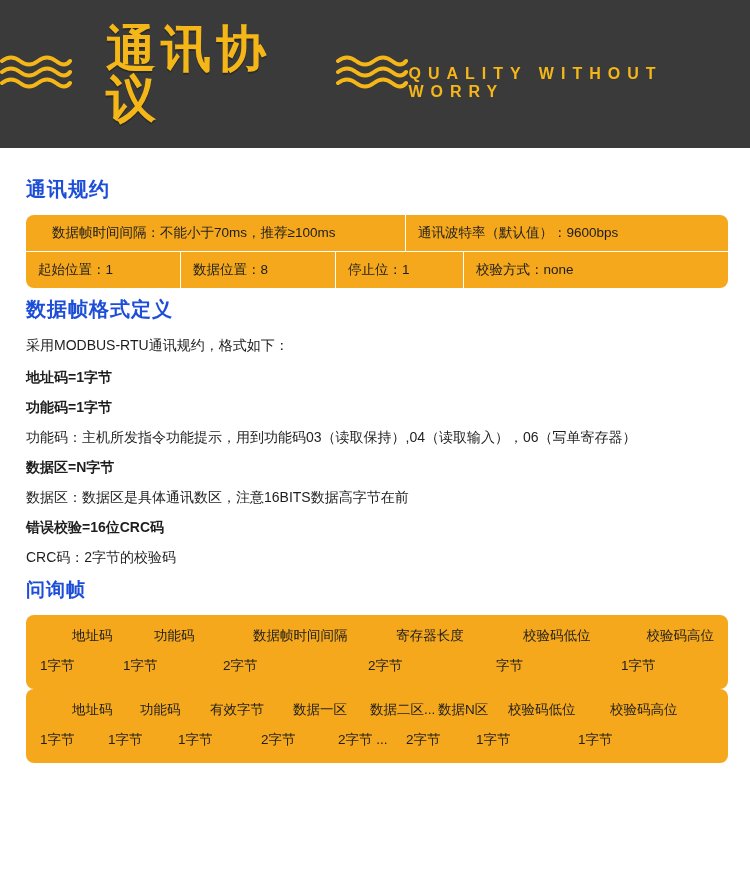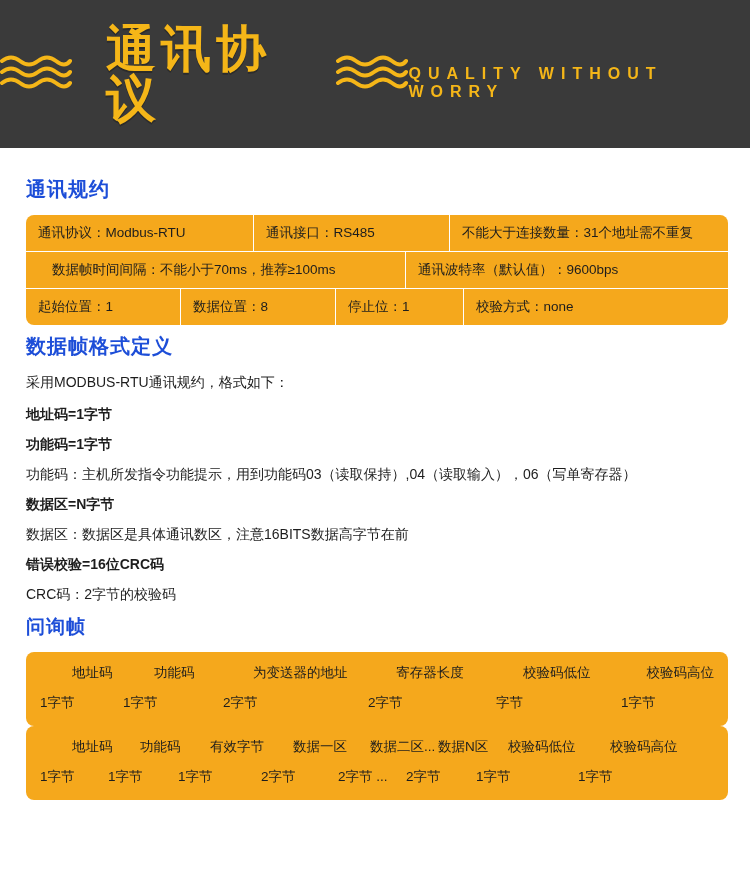--- a/index.html
+++ b/index.html
@@ -177,25 +177,20 @@
   </div>
   <div class="banner-sub">QUALITY WITHOUT WORRY</div>
 </div>
 
 <div class="content">
 
   <h2 class="section-title">通讯规约</h2>
 
   <div class="spec-table">
     <div class="spec-row">
-      <div class="spec-cell r1c1">通讯协议：Modbus-RTU</div>
-      <div class="spec-cell r1c2">通讯接口：RS485</div>
-      <div class="spec-cell r1c3">不能大于连接数量：31个地址需不重复</div>
-    </div>
-    <div class="spec-row">
       <div class="spec-cell r2c1">数据帧时间间隔：不能小于70ms，推荐≥100ms</div>
       <div class="spec-cell r2c2">通讯波特率（默认值）：9600bps</div>
     </div>
     <div class="spec-row">
       <div class="spec-cell r3c1">起始位置：1</div>
       <div class="spec-cell r3c2">数据位置：8</div>
       <div class="spec-cell r3c3">停止位：1</div>
       <div class="spec-cell r3c4">校验方式：none</div>
     </div>
   </div>
@@ -216,21 +211,21 @@
     <p class="bold">错误校验=16位CRC码</p>
     <p>CRC码：2字节的校验码</p>
   </div>
 
   <h2 class="section-title sm mt10">问询帧</h2>
 
   <div class="frame-table">
     <div class="frame-row first">
       <div class="frame-cell q0">地址码</div>
       <div class="frame-cell q1">功能码</div>
-      <div class="frame-cell q2">为变送器的地址</div>
+      <div class="frame-cell q2">数据帧时间间隔</div>
       <div class="frame-cell q3">寄存器长度</div>
       <div class="frame-cell q4">校验码低位</div>
       <div class="frame-cell q5">校验码高位</div>
     </div>
     <div class="frame-row">
       <div class="frame-cell q0">1字节</div>
       <div class="frame-cell q1">1字节</div>
       <div class="frame-cell q2">2字节</div>
       <div class="frame-cell q3">2字节</div>
       <div class="frame-cell q4">字节</div>

